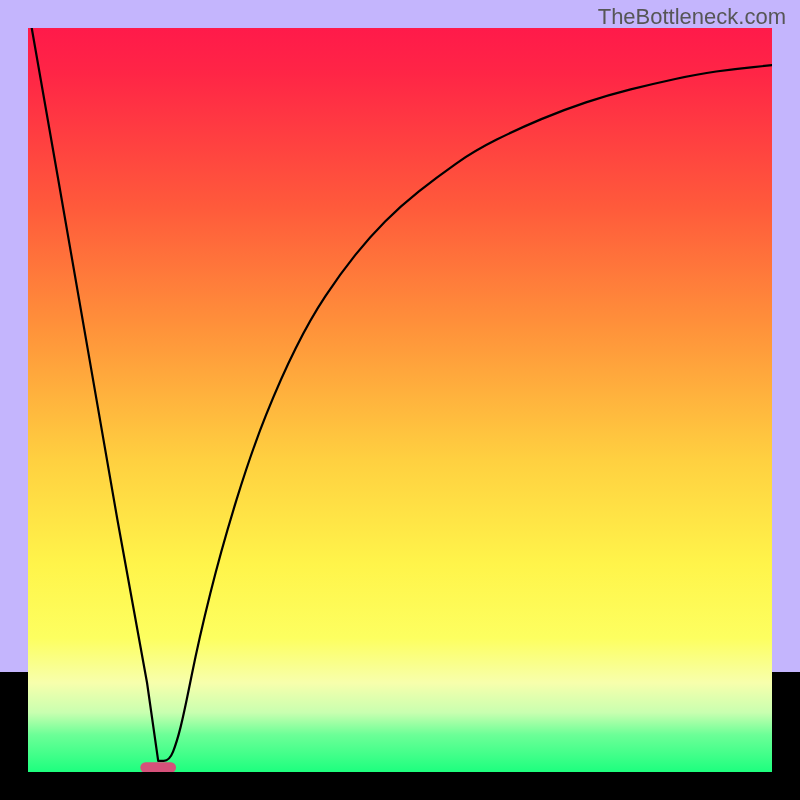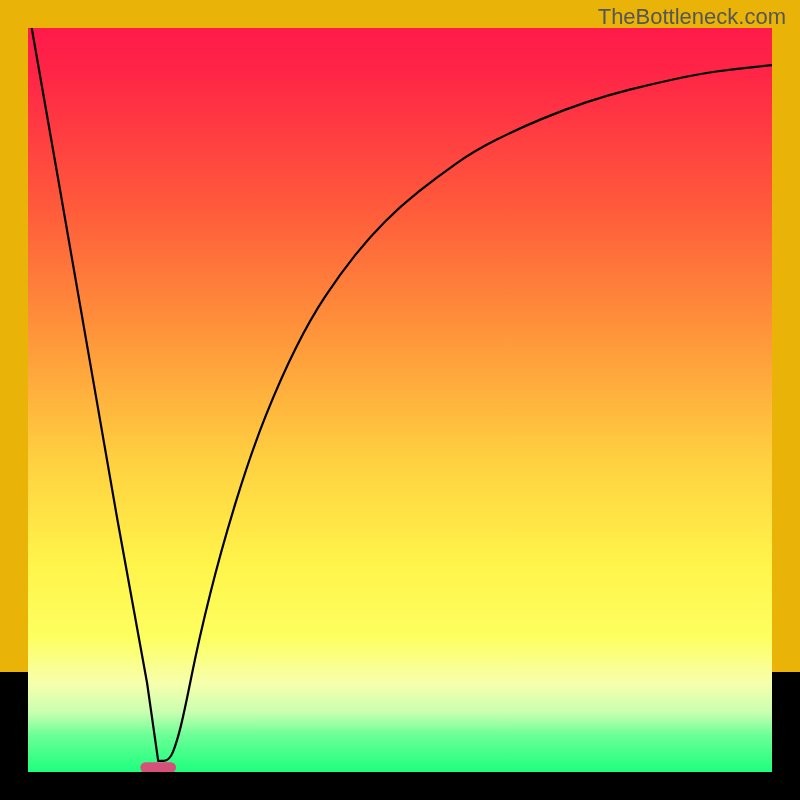--- a/index.html
+++ b/index.html
@@ -8,21 +8,21 @@
     width: 800px;
     height: 800px;
     overflow: hidden;
     background: #000;
     font-family: Arial, Helvetica, sans-serif;
   }
   .frame {
     position: relative;
     width: 800px;
     height: 672px;
-    background: #eab308;
+    background: #c4b5fd;
   }
   .plot {
     position: absolute;
     left: 28px;
     top: 28px;
     width: 744px;
     height: 744px;
     background: linear-gradient(
       to bottom,
       #ff1a4a 0%,

